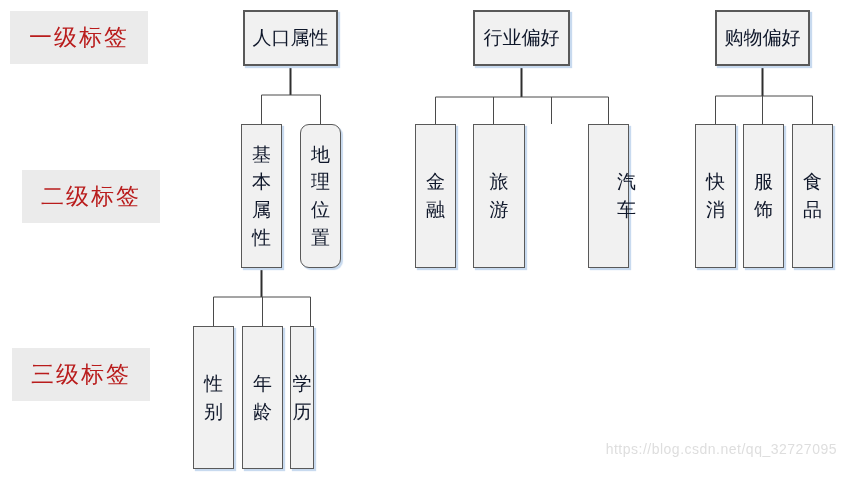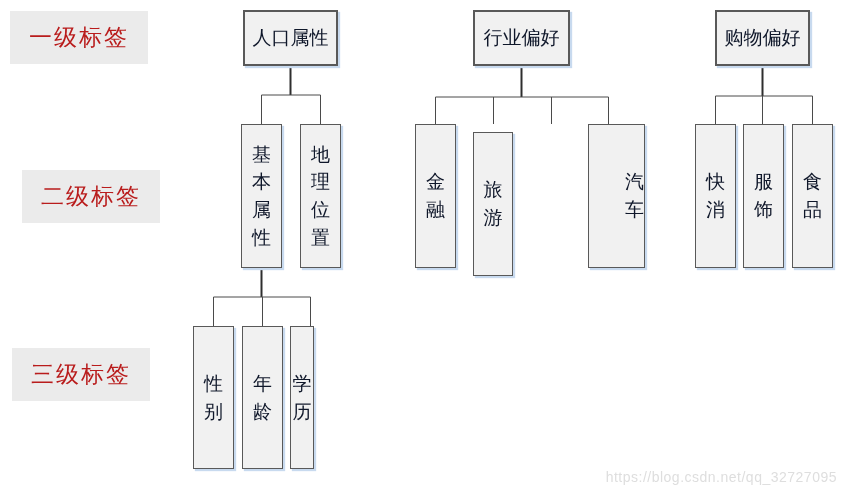--- a/index.html
+++ b/index.html
@@ -63,38 +63,38 @@
     text-align: center;
   }
 
   
   #n-demographics { left: 243px; top: 10px; width: 95px; height: 56px; }
   #n-industry     { left: 473px; top: 10px; width: 97px; height: 56px; }
   #n-shopping     { left: 715px; top: 10px; width: 95px; height: 56px; }
 
   
   #n-basic    { left: 241px; top: 124px; width: 41px; height: 144px; }
-  #n-geo      { left: 300px; top: 124px; width: 41px; height: 144px; }
+  #n-geo      { left: 300px; top: 124px; width: 41px; height: 144px; border-radius: 9px; }
   #n-finance  { left: 415px; top: 124px; width: 41px; height: 144px; }
-  #n-travel   { left: 473px; top: 124px; width: 40px; height: 144px; margin-top: 8px; }
+  #n-travel   { left: 473px; top: 124px; width: 52px; height: 144px; }
   #n-estate   { left: 531px; top: 124px; width: 41px; height: 144px; }
-  #n-auto     { left: 588px; top: 124px; width: 57px; height: 144px; padding-left: 36px; }
+  #n-auto     { left: 588px; top: 124px; width: 41px; height: 144px; padding-left: 36px; }
   #n-fmcg     { left: 695px; top: 124px; width: 41px; height: 144px; }
   #n-apparel  { left: 743px; top: 124px; width: 41px; height: 144px; }
   #n-food     { left: 792px; top: 124px; width: 41px; height: 144px; }
 
   
   #n-gender    { left: 193px; top: 326px; width: 41px; height: 143px; }
   #n-age       { left: 242px; top: 326px; width: 41px; height: 143px; }
   #n-education { left: 290px; top: 326px; width: 24px; height: 143px; }
 
   .watermark {
     position: absolute;
     right: 9px;
-    bottom: 0;
+    bottom: 28px;
     font-size: 14px;
     color: #dedede;
     letter-spacing: 0.5px;
     white-space: nowrap;
   }
 </style>
 </head>
 <body>
 
 <div class="canvas">

